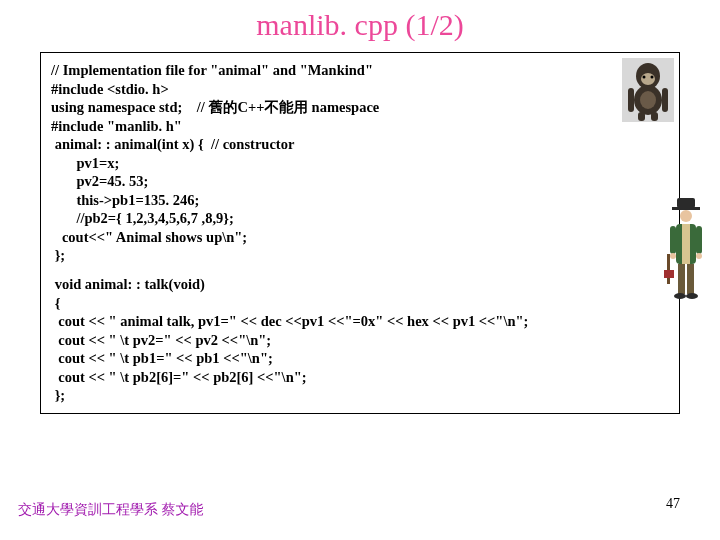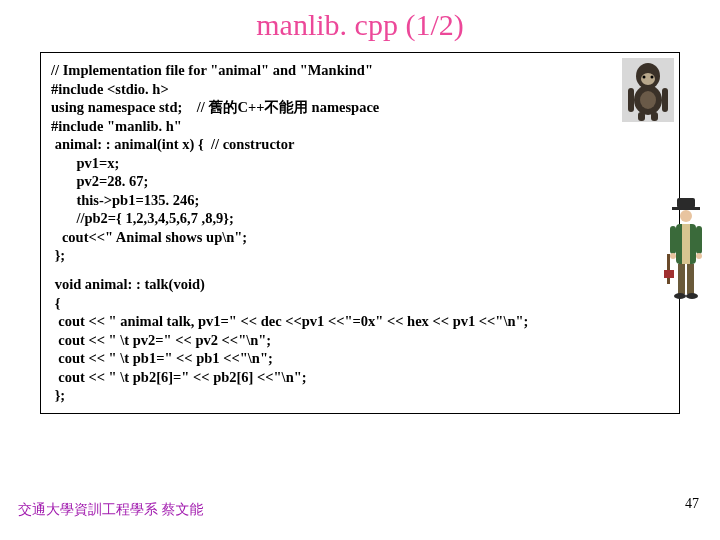--- a/index.html
+++ b/index.html
@@ -25,21 +25,21 @@
     line-height: 1.28;
     font-weight: bold;
     font-family: "Times New Roman", serif;
     position: relative;
     background: #fff;
   }
   .codebox .line { white-space: pre; }
   .gap { height: 10px; }
   .pagenum {
     position: absolute;
-    right: 21px;
+    right: 40px;
     bottom: 28px;
     font-size: 14px;
     margin-left: 16px;
   }
   .footer {
     position: absolute;
     left: 18px;
     bottom: 21px;
     font-size: 14px;
     color: #a21caf;
@@ -66,21 +66,21 @@
 
 <div class="title">manlib. cpp (1/2)</div>
 
 <div class="codebox">
   <div class="line">// Implementation file for "animal" and "Mankind"</div>
   <div class="line">#include &lt;stdio. h&gt;</div>
   <div class="line">using namespace std;    // 舊的C++不能用 namespace</div>
   <div class="line">#include "manlib. h"</div>
   <div class="line"> animal: : animal(int x) {  // constructor</div>
   <div class="line">       pv1=x;</div>
-  <div class="line">       pv2=28. 67;</div>
+  <div class="line">       pv2=45. 53;</div>
   <div class="line">       this-&gt;pb1=135. 246;</div>
   <div class="line">       //pb2={ 1,2,3,4,5,6,7 ,8,9};</div>
   <div class="line">   cout&lt;&lt;" Animal shows up\n";</div>
   <div class="line"> };</div>
   <div class="gap"></div>
   <div class="line"> void animal: : talk(void)</div>
   <div class="line"> {</div>
   <div class="line">  cout &lt;&lt; " animal talk, pv1=" &lt;&lt; dec &lt;&lt;pv1 &lt;&lt;"=0x" &lt;&lt; hex &lt;&lt; pv1 &lt;&lt;"\n";</div>
   <div class="line">  cout &lt;&lt; " \t pv2=" &lt;&lt; pv2 &lt;&lt;"\n";</div>
   <div class="line">  cout &lt;&lt; " \t pb1=" &lt;&lt; pb1 &lt;&lt;"\n";</div>

